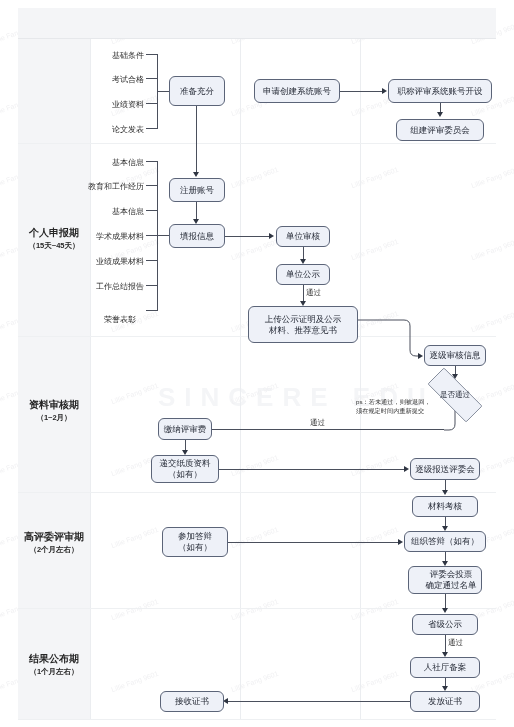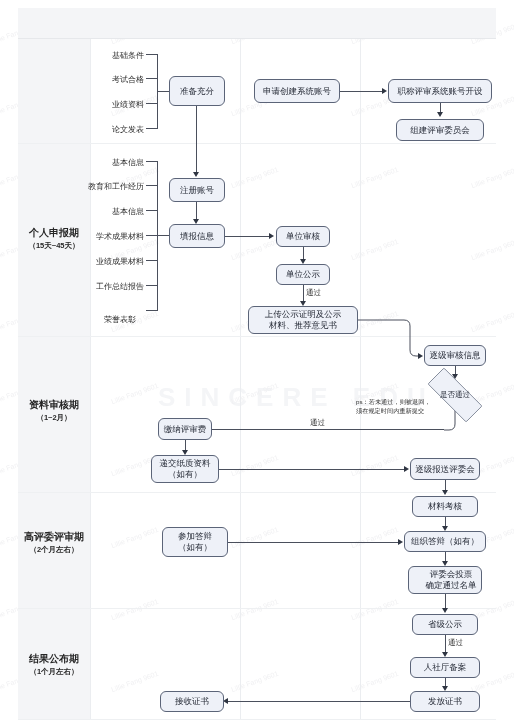--- a/index.html
+++ b/index.html
@@ -261,21 +261,21 @@
   <div class="arw r" style="left:269px;top:232.5px;"></div>
 
   <div class="node" style="left:276px;top:226px;width:54px;height:21px;">单位审核</div>
   <div class="ln lnv" style="left:303px;top:247px;height:15px;"></div>
   <div class="arw d" style="left:299.5px;top:259px;"></div>
   <div class="node" style="left:276px;top:264px;width:54px;height:21px;">单位公示</div>
   <div class="ln lnv" style="left:303px;top:285px;height:19px;"></div>
   <div class="arw d" style="left:299.5px;top:301px;"></div>
   <div class="edgelbl" style="left:306px;top:288px;">通过</div>
 
-  <div class="node two" style="left:248px;top:306px;width:110px;height:28px;">
+  <div class="node two" style="left:248px;top:306px;width:110px;height:37px;">
     <span style="white-space:pre-line;">上传公示证明及公示
 材料、推荐意见书</span>
   </div>
 
   <div class="brk" style="left:358px;top:316px;">
     <svg width="62" height="44" viewBox="0 0 62 44" fill="none">
       <path d="M0 4 H46 Q52 4 52 10 V34 Q52 40 58 40 H62" stroke="#4a4f5c" stroke-width="1" fill="none"></path>
     </svg>
   </div>
   <div class="arw r" style="left:418px;top:352.5px;"></div>

